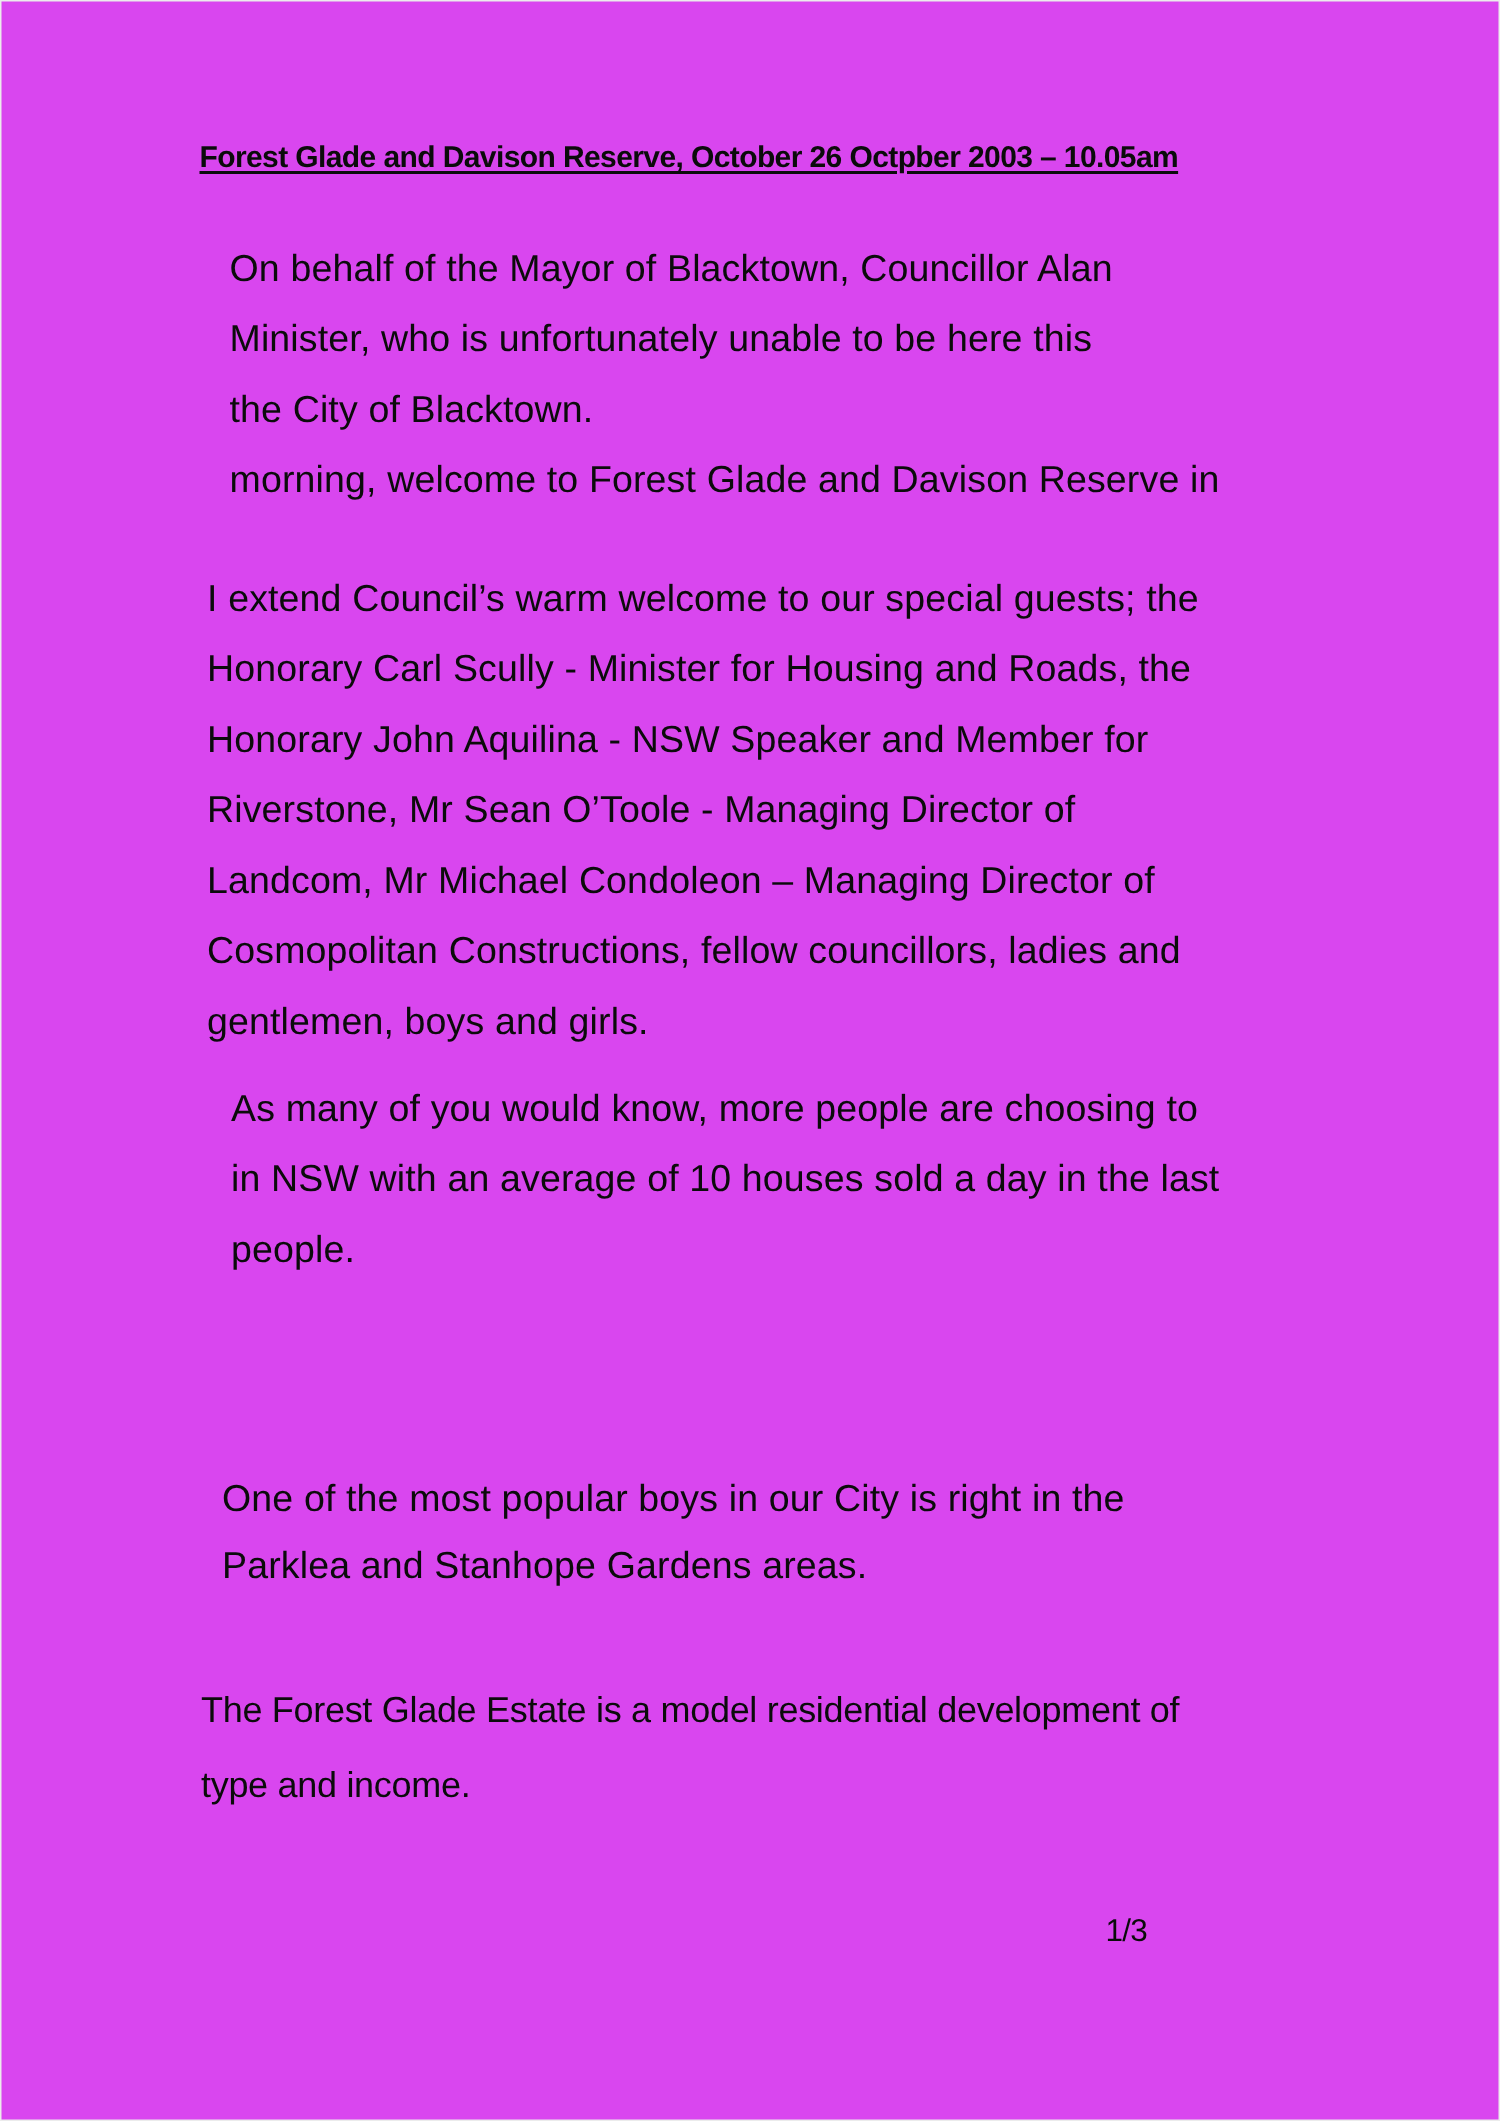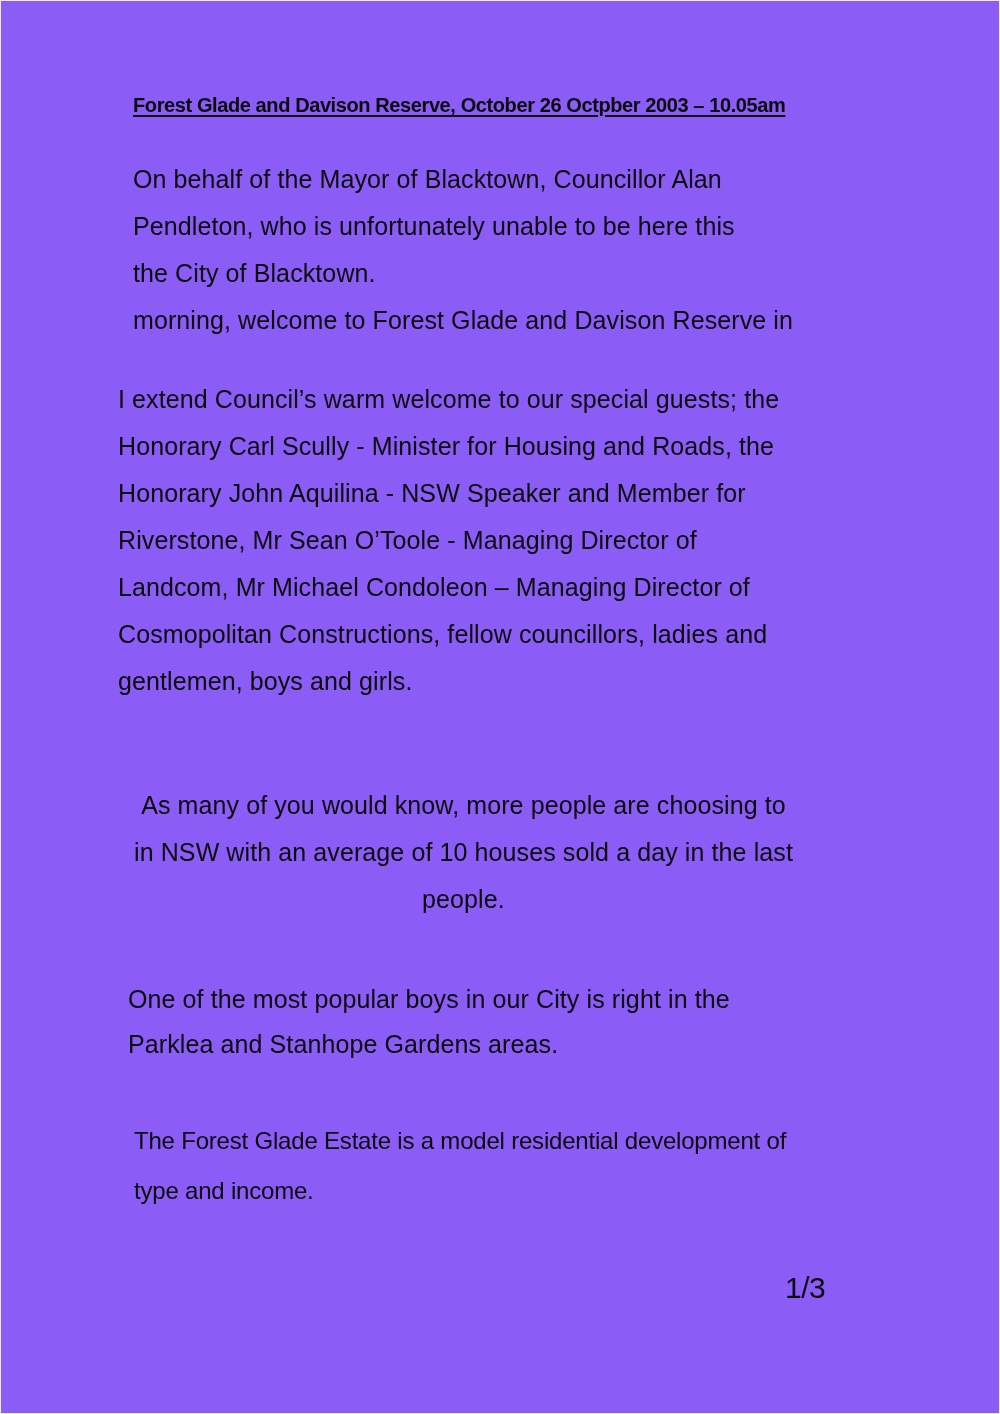--- a/index.html
+++ b/index.html
@@ -4,21 +4,21 @@
 <style>
   html, body {
     margin: 0;
     padding: 0;
     background: #ffffff;
   }
   .page {
     position: relative;
     width: 1000px;
     height: 1414px;
-    background: #8b5cf6;
+    background: #d946ef;
     overflow: hidden;
     font-family: "Liberation Sans", sans-serif;
     color: #0b0b0b;
     box-shadow: inset 0 0 0 1px #ececec;
   }
   .doc-title {
     position: absolute;
     top: 92px;
     left: 133px;
     margin: 0;
@@ -37,58 +37,57 @@
     margin: 0;
   }
   .para .line {
     white-space: nowrap;
   }
   
   .body-a {
     font-size: 25px;
     letter-spacing: 0.1px;
   }
-  .body-a .line { line-height: 47px; height: 47px; }
+  .body-a .line { line-height: 47px; height: 47px; margin-left: 20px; }
 
   #p1 { top: 156px; left: 133px; }
   #p2 { top: 376px; left: 118px; }
-  #p3 { top: 782px; left: 134px; text-align: center; }
+  #p3 { top: 716px; left: 134px; }
   #p4 { top: 977px; left: 128px; }
   #p4 .line { line-height: 45px; height: 45px; }
 
   
   #p5 {
     top: 1116px;
     left: 134px;
     font-size: 24px;
     letter-spacing: -0.2px;
   }
   #p5 .line { line-height: 50px; height: 50px; }
 
   .page-number {
     position: absolute;
     top: 1270px;
     left: 737px;
-    font-size: 30px;
+    font-size: 21px;
     line-height: 36px;
     letter-spacing: -0.5px;
     white-space: nowrap;
-    margin-left: 48px;
   }
 </style>
 </head>
 <body>
 
 <div class="page">
 
   <h1 class="doc-title">Forest Glade and Davison Reserve, October 26 Octpber 2003 – 10.05am</h1>
 
   <div class="para body-a" id="p1">
     <div class="line">On behalf of the Mayor of Blacktown, Councillor Alan</div>
-    <div class="line">Pendleton, who is unfortunately unable to be here this</div>
+    <div class="line">Minister, who is unfortunately unable to be here this</div>
     <div class="line">the City of Blacktown.</div>
     <div class="line">morning, welcome to Forest Glade and Davison Reserve in</div>
   </div>
 
   <div class="para body-a" id="p2">
     <div class="line">I extend Council’s warm welcome to our special guests; the</div>
     <div class="line">Honorary Carl Scully - Minister for Housing and Roads, the</div>
     <div class="line">Honorary John Aquilina - NSW Speaker and Member for</div>
     <div class="line">Riverstone, Mr Sean O’Toole - Managing Director of</div>
     <div class="line">Landcom, Mr Michael Condoleon – Managing Director of</div>

